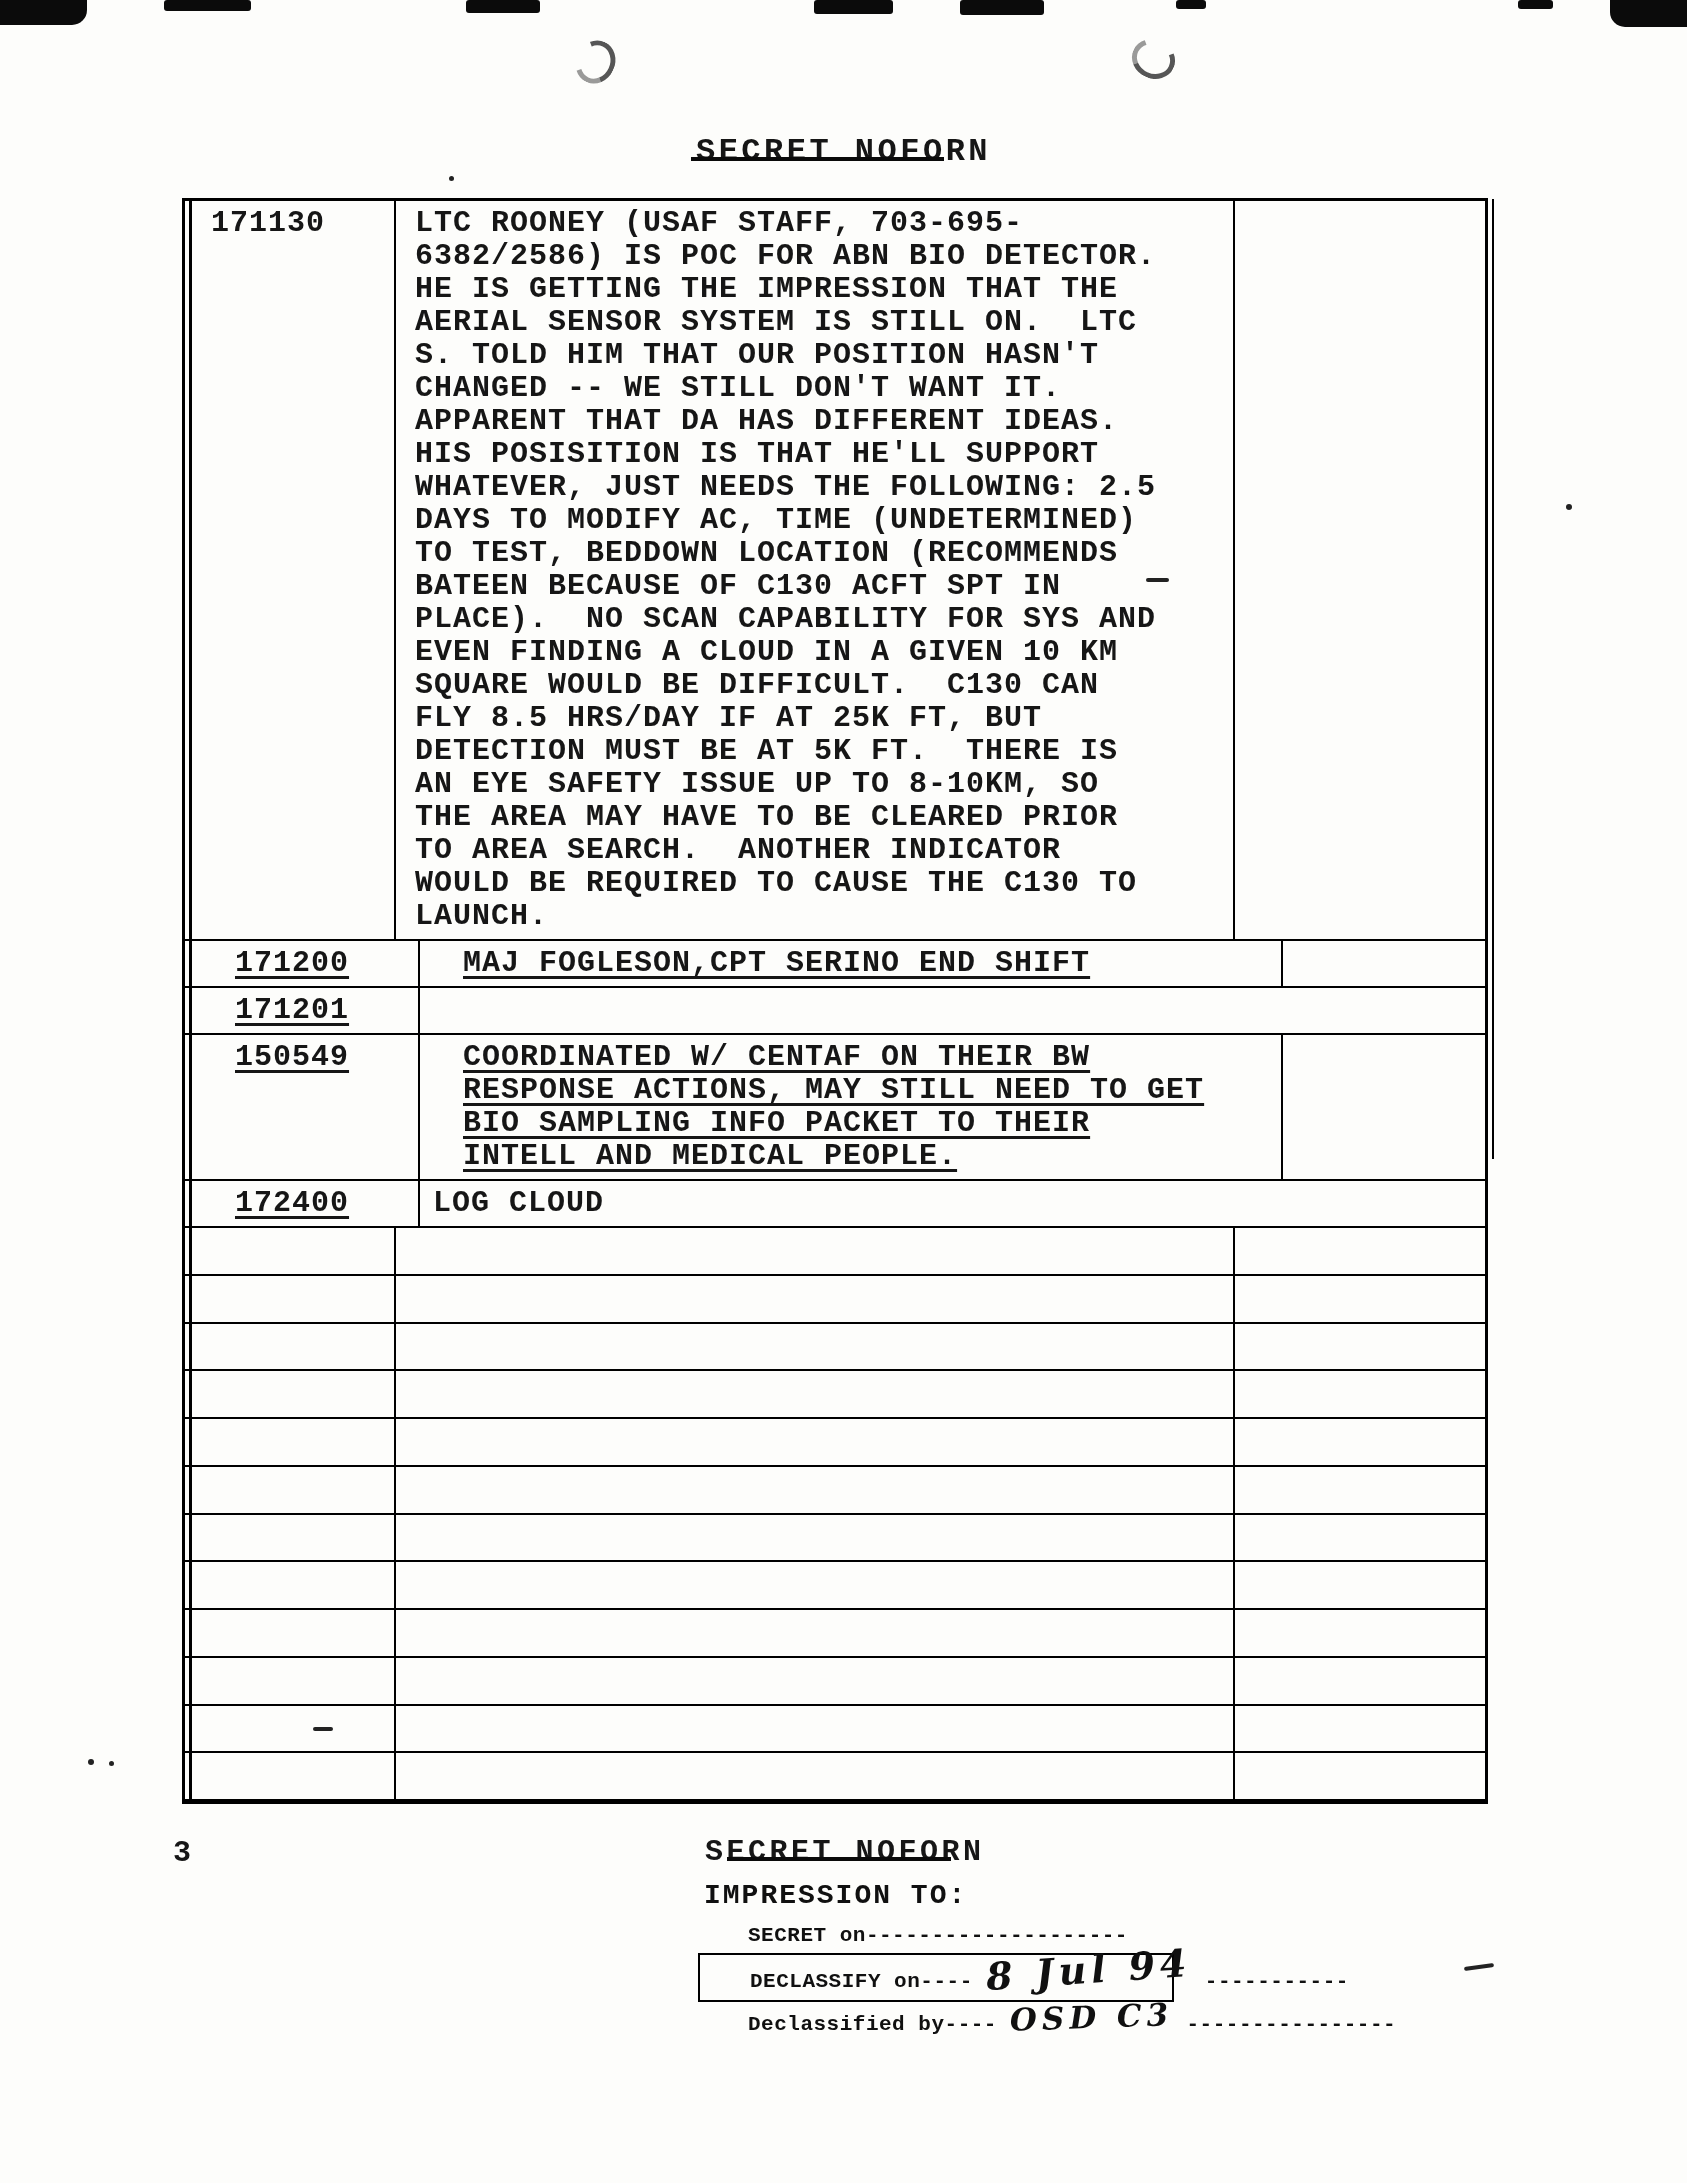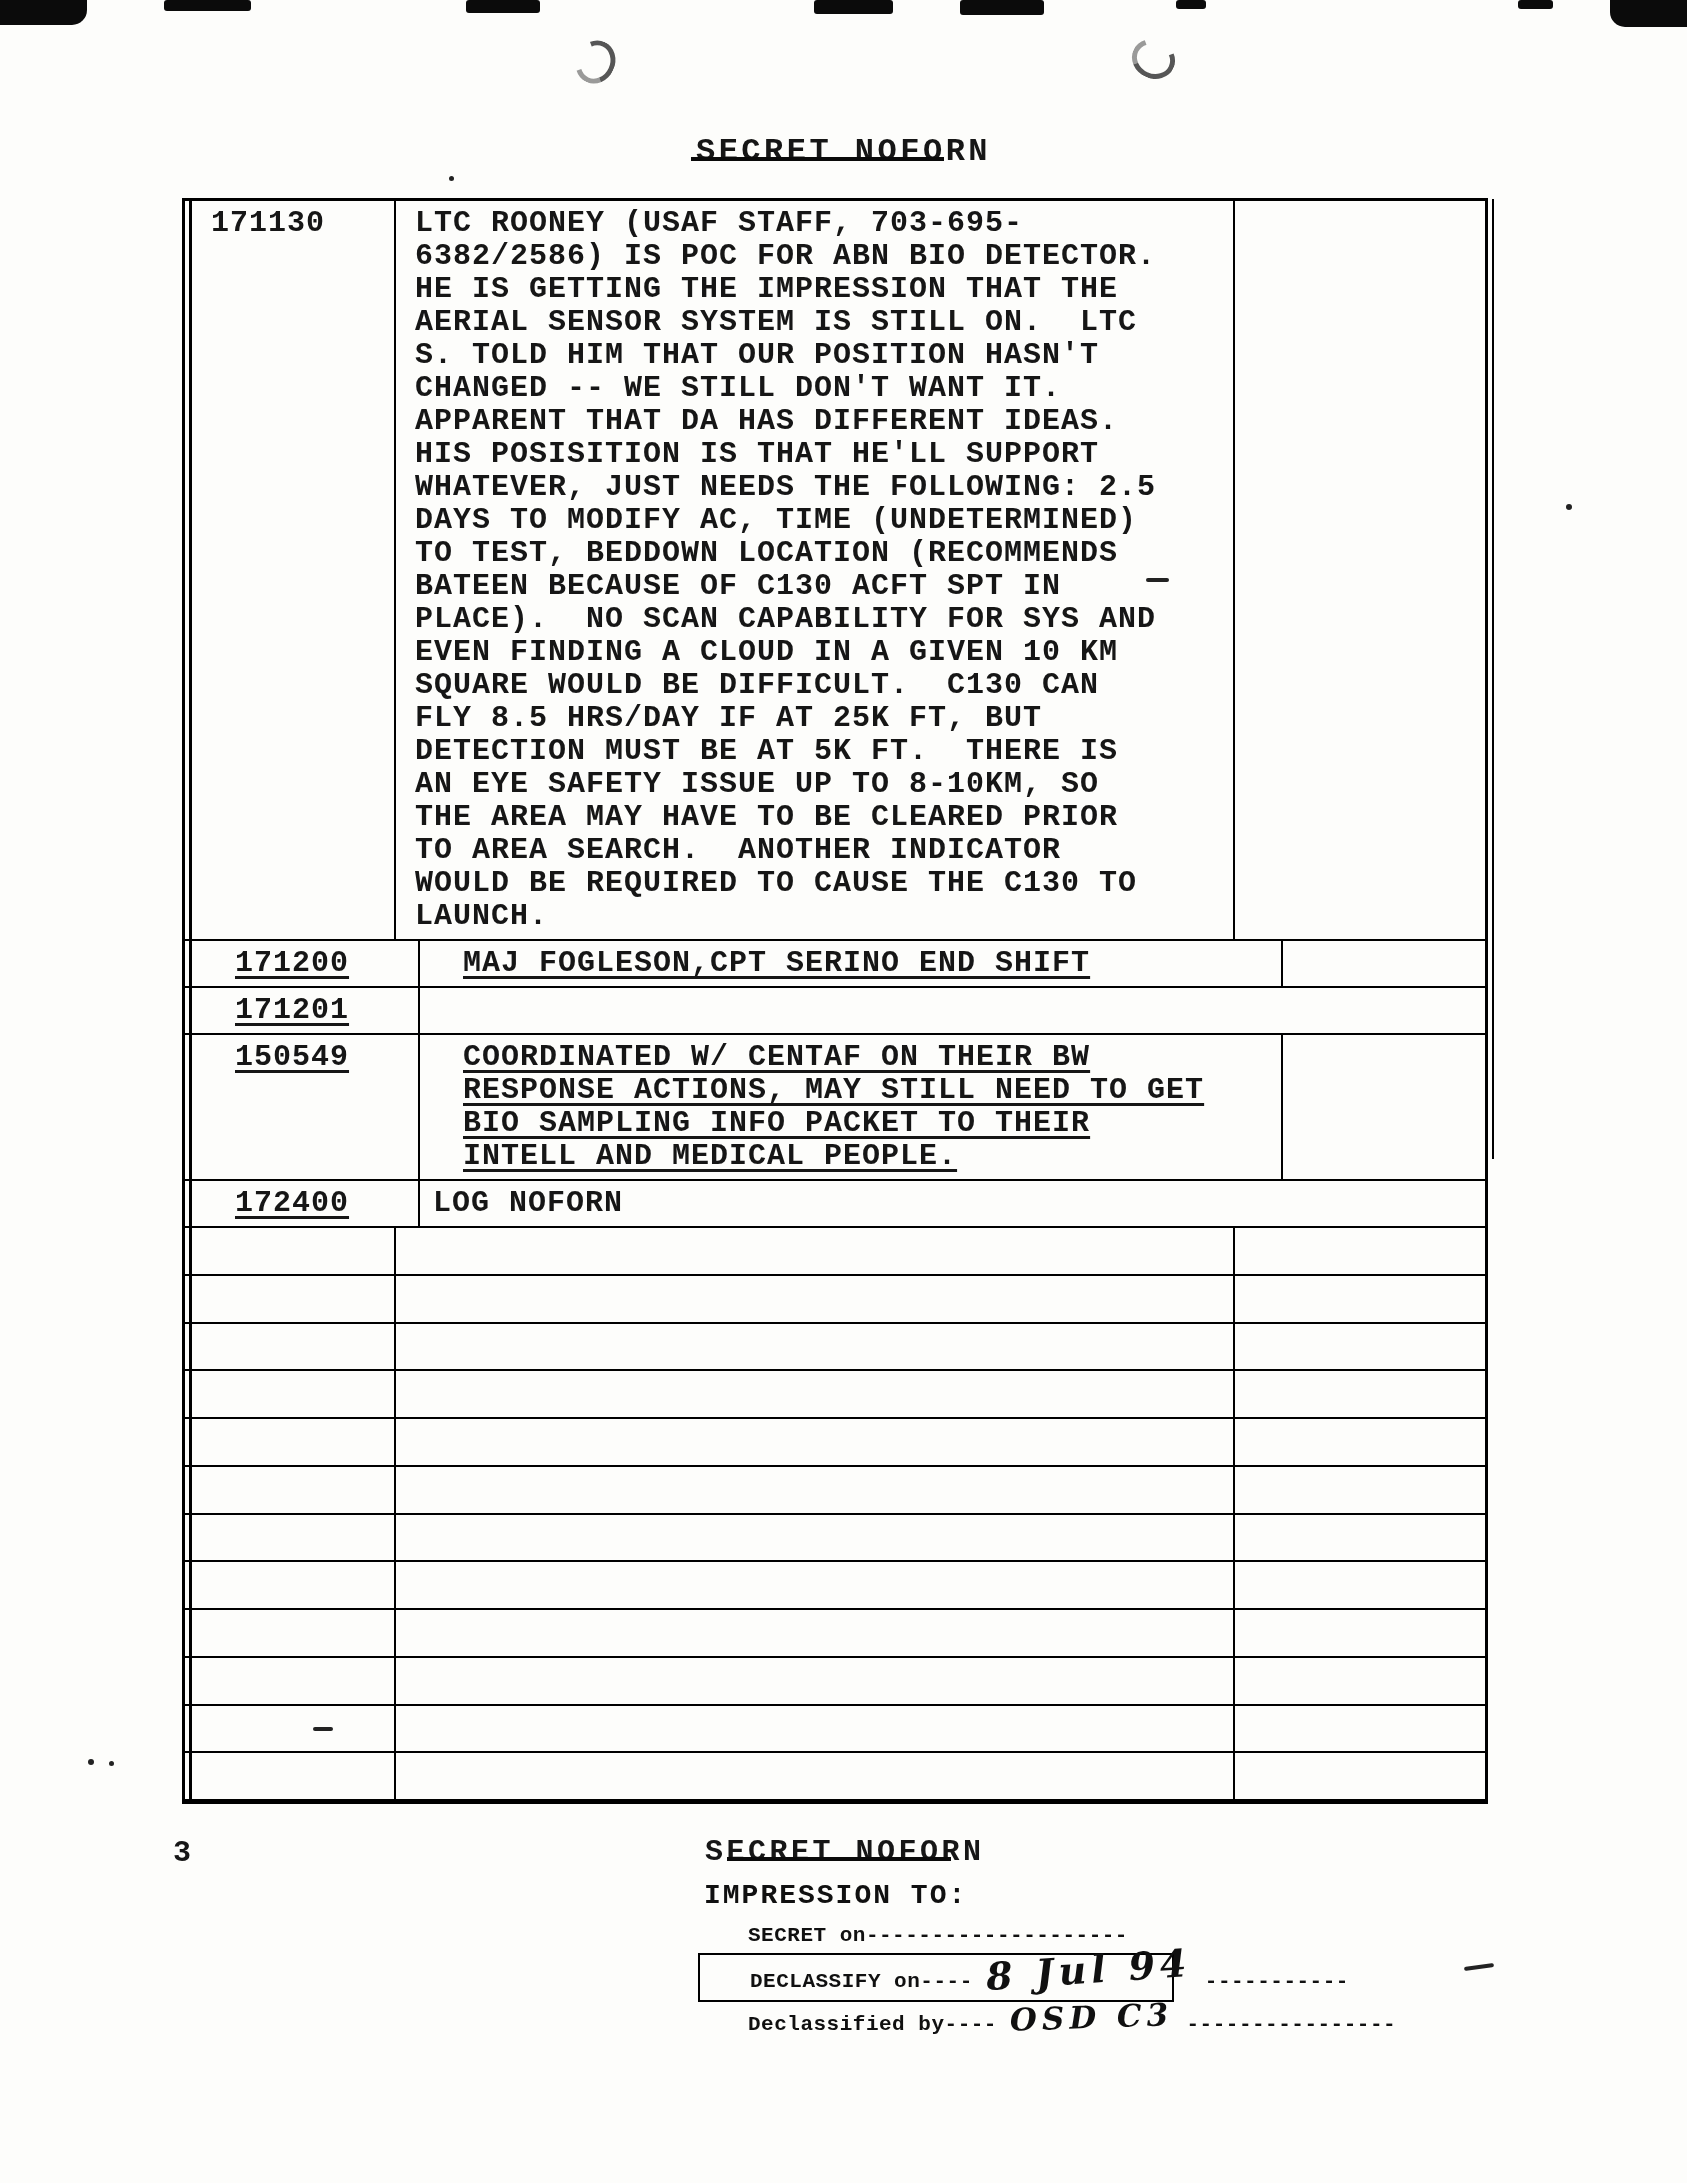--- a/index.html
+++ b/index.html
@@ -155,21 +155,21 @@
       <div class="trow u">
         <div class="cell c1">150549</div>
         <div class="cell c2">COORDINATED W/ CENTAF ON THEIR BW
 RESPONSE ACTIONS, MAY STILL NEED TO GET
 BIO SAMPLING INFO PACKET TO THEIR
 INTELL AND MEDICAL PEOPLE.</div>
         <div class="cell c3"></div>
       </div>
       <div class="trow u">
         <div class="cell c1">172400</div>
-        <div class="cell c3">LOG NOFORN</div>
+        <div class="cell c3">LOG CLOUD</div>
       </div>
       <div class="trow empty">
         <div class="cell c1"></div>
         <div class="cell c2"></div>
         <div class="cell c3"></div>
       </div>
       <div class="trow empty">
         <div class="cell c1"></div>
         <div class="cell c2"></div>
         <div class="cell c3"></div>

